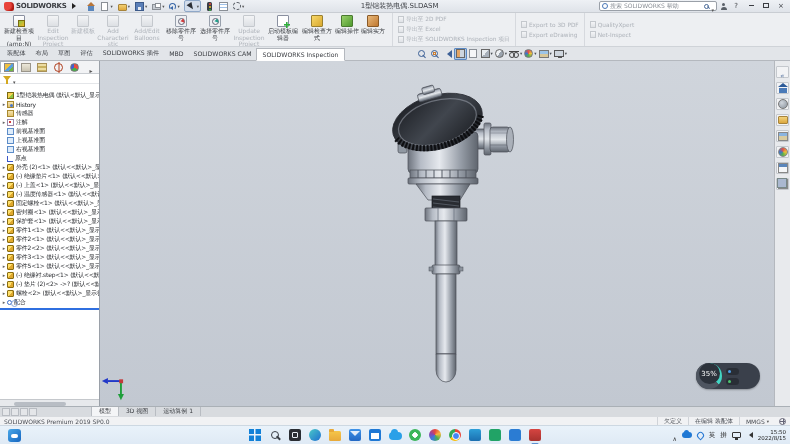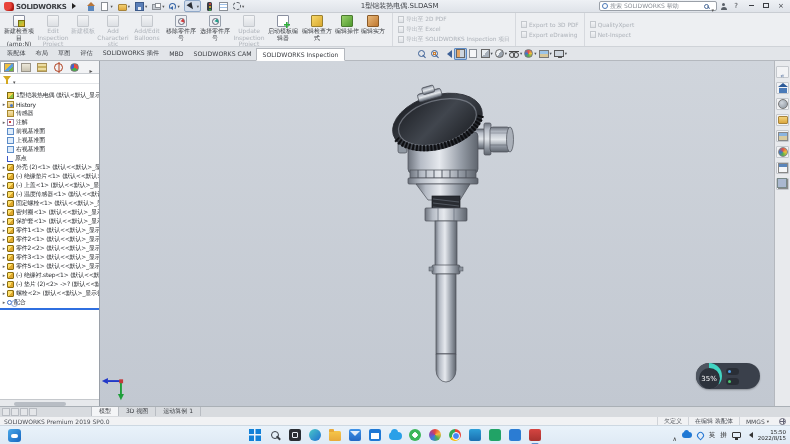--- a/index.html
+++ b/index.html
@@ -1,21 +1,21 @@
 <!DOCTYPE html>
 <html><head>
 <meta charset="utf-8">
 <style>
   *{box-sizing:border-box;margin:0;padding:0}
   html,body{width:790px;height:444px;overflow:hidden;font-family:"DejaVu Sans","Liberation Sans",sans-serif;background:#e6e9ee}
   .app{width:790px;height:444px;display:flex;flex-direction:column}
 
   
   .titlebar{height:13px;background:linear-gradient(#eef1f5,#dfe3e9);display:flex;align-items:center;position:relative;border-bottom:1px solid #c9cdd3;flex:none}
-  .logo{display:flex;align-items:flex-end;gap:2px;padding:0 4px}
+  .logo{display:flex;align-items:center;gap:2px;padding:0 4px}
   .logo-mark{width:10px;height:9px;background:radial-gradient(circle at 30% 40%,#e8433a 0 45%,#b01c14 70%);border-radius:2px 4px 2px 4px}
   .logo-text{font-size:7px;font-weight:bold;color:#3a3d42;letter-spacing:-.3px}
   .flyout{width:0;height:0;border:3px solid transparent;border-left:4px solid #222;margin:0 6px 0 2px}
   .qa-row{display:flex;align-items:center;gap:3px}
   .qa{display:flex;align-items:center;padding:0 1px;height:12px}
   .qa.pressed{background:#d3ddeb;border:1px solid #8fa8c8;border-radius:2px}
   .qa.caret::after{content:'▾';font-size:4.5px;color:#555;margin-left:1px}
   .gi{width:9px;height:9px;position:relative;display:block}
   .gi-home::before{content:'';position:absolute;left:50%;top:0;transform:translateX(-50%);border-left:4.5px solid transparent;border-right:4.5px solid transparent;border-bottom:4px solid #b8763a}
   .gi-home::after{content:'';position:absolute;left:1.5px;right:1.5px;top:4px;bottom:0;background:#5a86bc}
@@ -140,21 +140,21 @@
   .ic-mates::after{content:'';position:absolute;left:2.5px;top:-1px;width:5px;height:5px;border:1.2px solid #8aa8d8;border-radius:50%}
   .rollback{height:2px;background:#2f6fe0;margin-top:1px}
   .hscroll{position:absolute;left:0;right:0;bottom:0;height:7px;background:#e7e9ec;border-top:1px solid #c5c8cc}
   .hthumb{position:absolute;left:14px;top:1.5px;width:52px;height:4px;background:#b8bdc4;border-radius:2px}
 
   
   .viewport{flex:1;position:relative;background:linear-gradient(#d0d5dc,#c2c8d1);overflow:hidden}
   .model{position:absolute;left:288px;top:21px}
   .triad{position:absolute;left:1px;bottom:5px}
   .zoombadge{position:absolute;left:596px;top:302px;width:64px;height:26px;background:#353b46;border-radius:13px;display:flex;align-items:center;opacity:.96;box-shadow:0 1px 2px rgba(0,0,0,.3)}
-  .zb-ring{width:26px;height:26px;border-radius:50%;background:conic-gradient(#3dd6c3 0 130deg,#4a515c 130deg 360deg);display:flex;align-items:flex-end;justify-content:center;flex:none}
+  .zb-ring{width:26px;height:26px;border-radius:50%;background:conic-gradient(#3dd6c3 0 130deg,#4a515c 130deg 360deg);display:flex;align-items:flex-start;justify-content:center;flex:none}
   .zb-inner{width:21px;height:21px;border-radius:50%;background:#262c35;color:#fff;font-size:7px;display:flex;align-items:center;justify-content:center}
   .zb-col{display:flex;flex-direction:column;justify-content:center;margin-left:4px}
   .zb-m{display:block;width:13px;height:7px;border-radius:3.5px;background:#232830;margin:1.5px 0;position:relative}
   .zb-m::before{content:'';position:absolute;left:2px;top:2px;width:3px;height:3px;border-radius:50%;background:#4a9de8}
   .zb-m.g::before{background:#49c46a}
 
   
   .taskpane{width:16px;background:#e8eaed;border-left:1px solid #b4b8be;display:flex;flex-direction:column;align-items:center;gap:4px;padding-top:5px;flex:none}
   .tpbtn{width:13px;height:12px;display:flex;align-items:center;justify-content:center;background:#f2f3f5;border:1px solid #c4c8cd;border-radius:1px}
   .tpi{position:relative;display:block}

